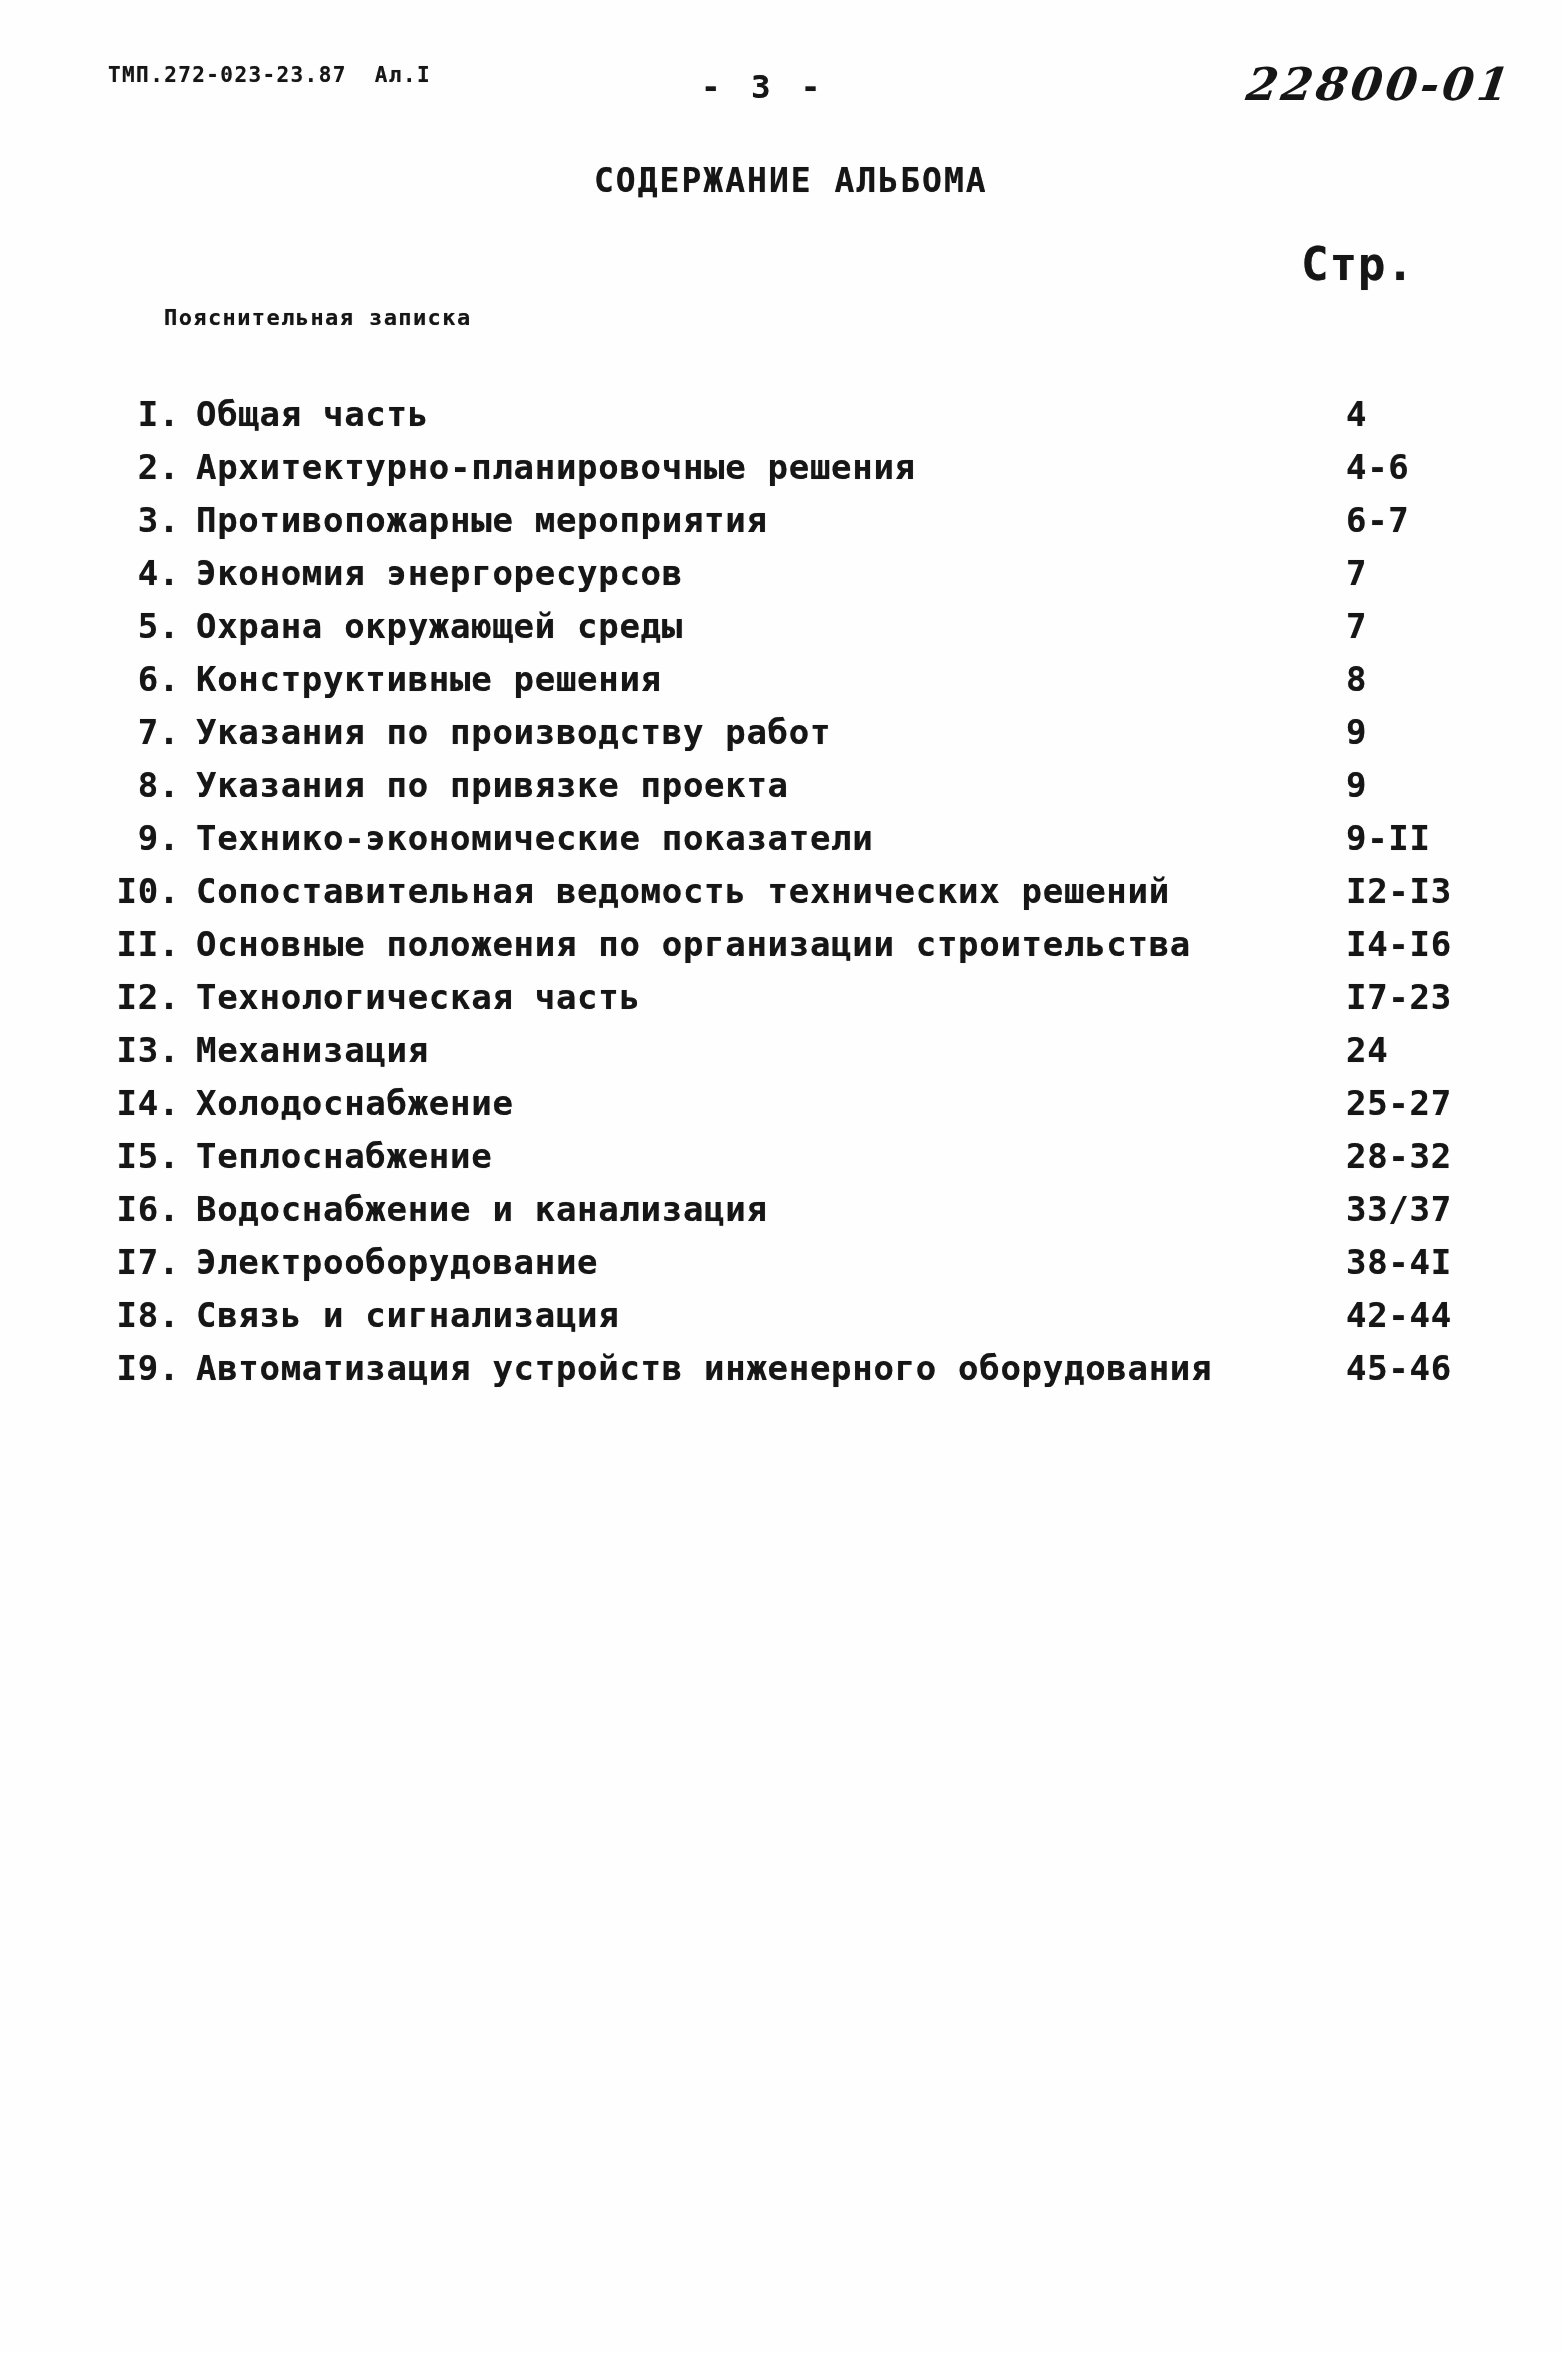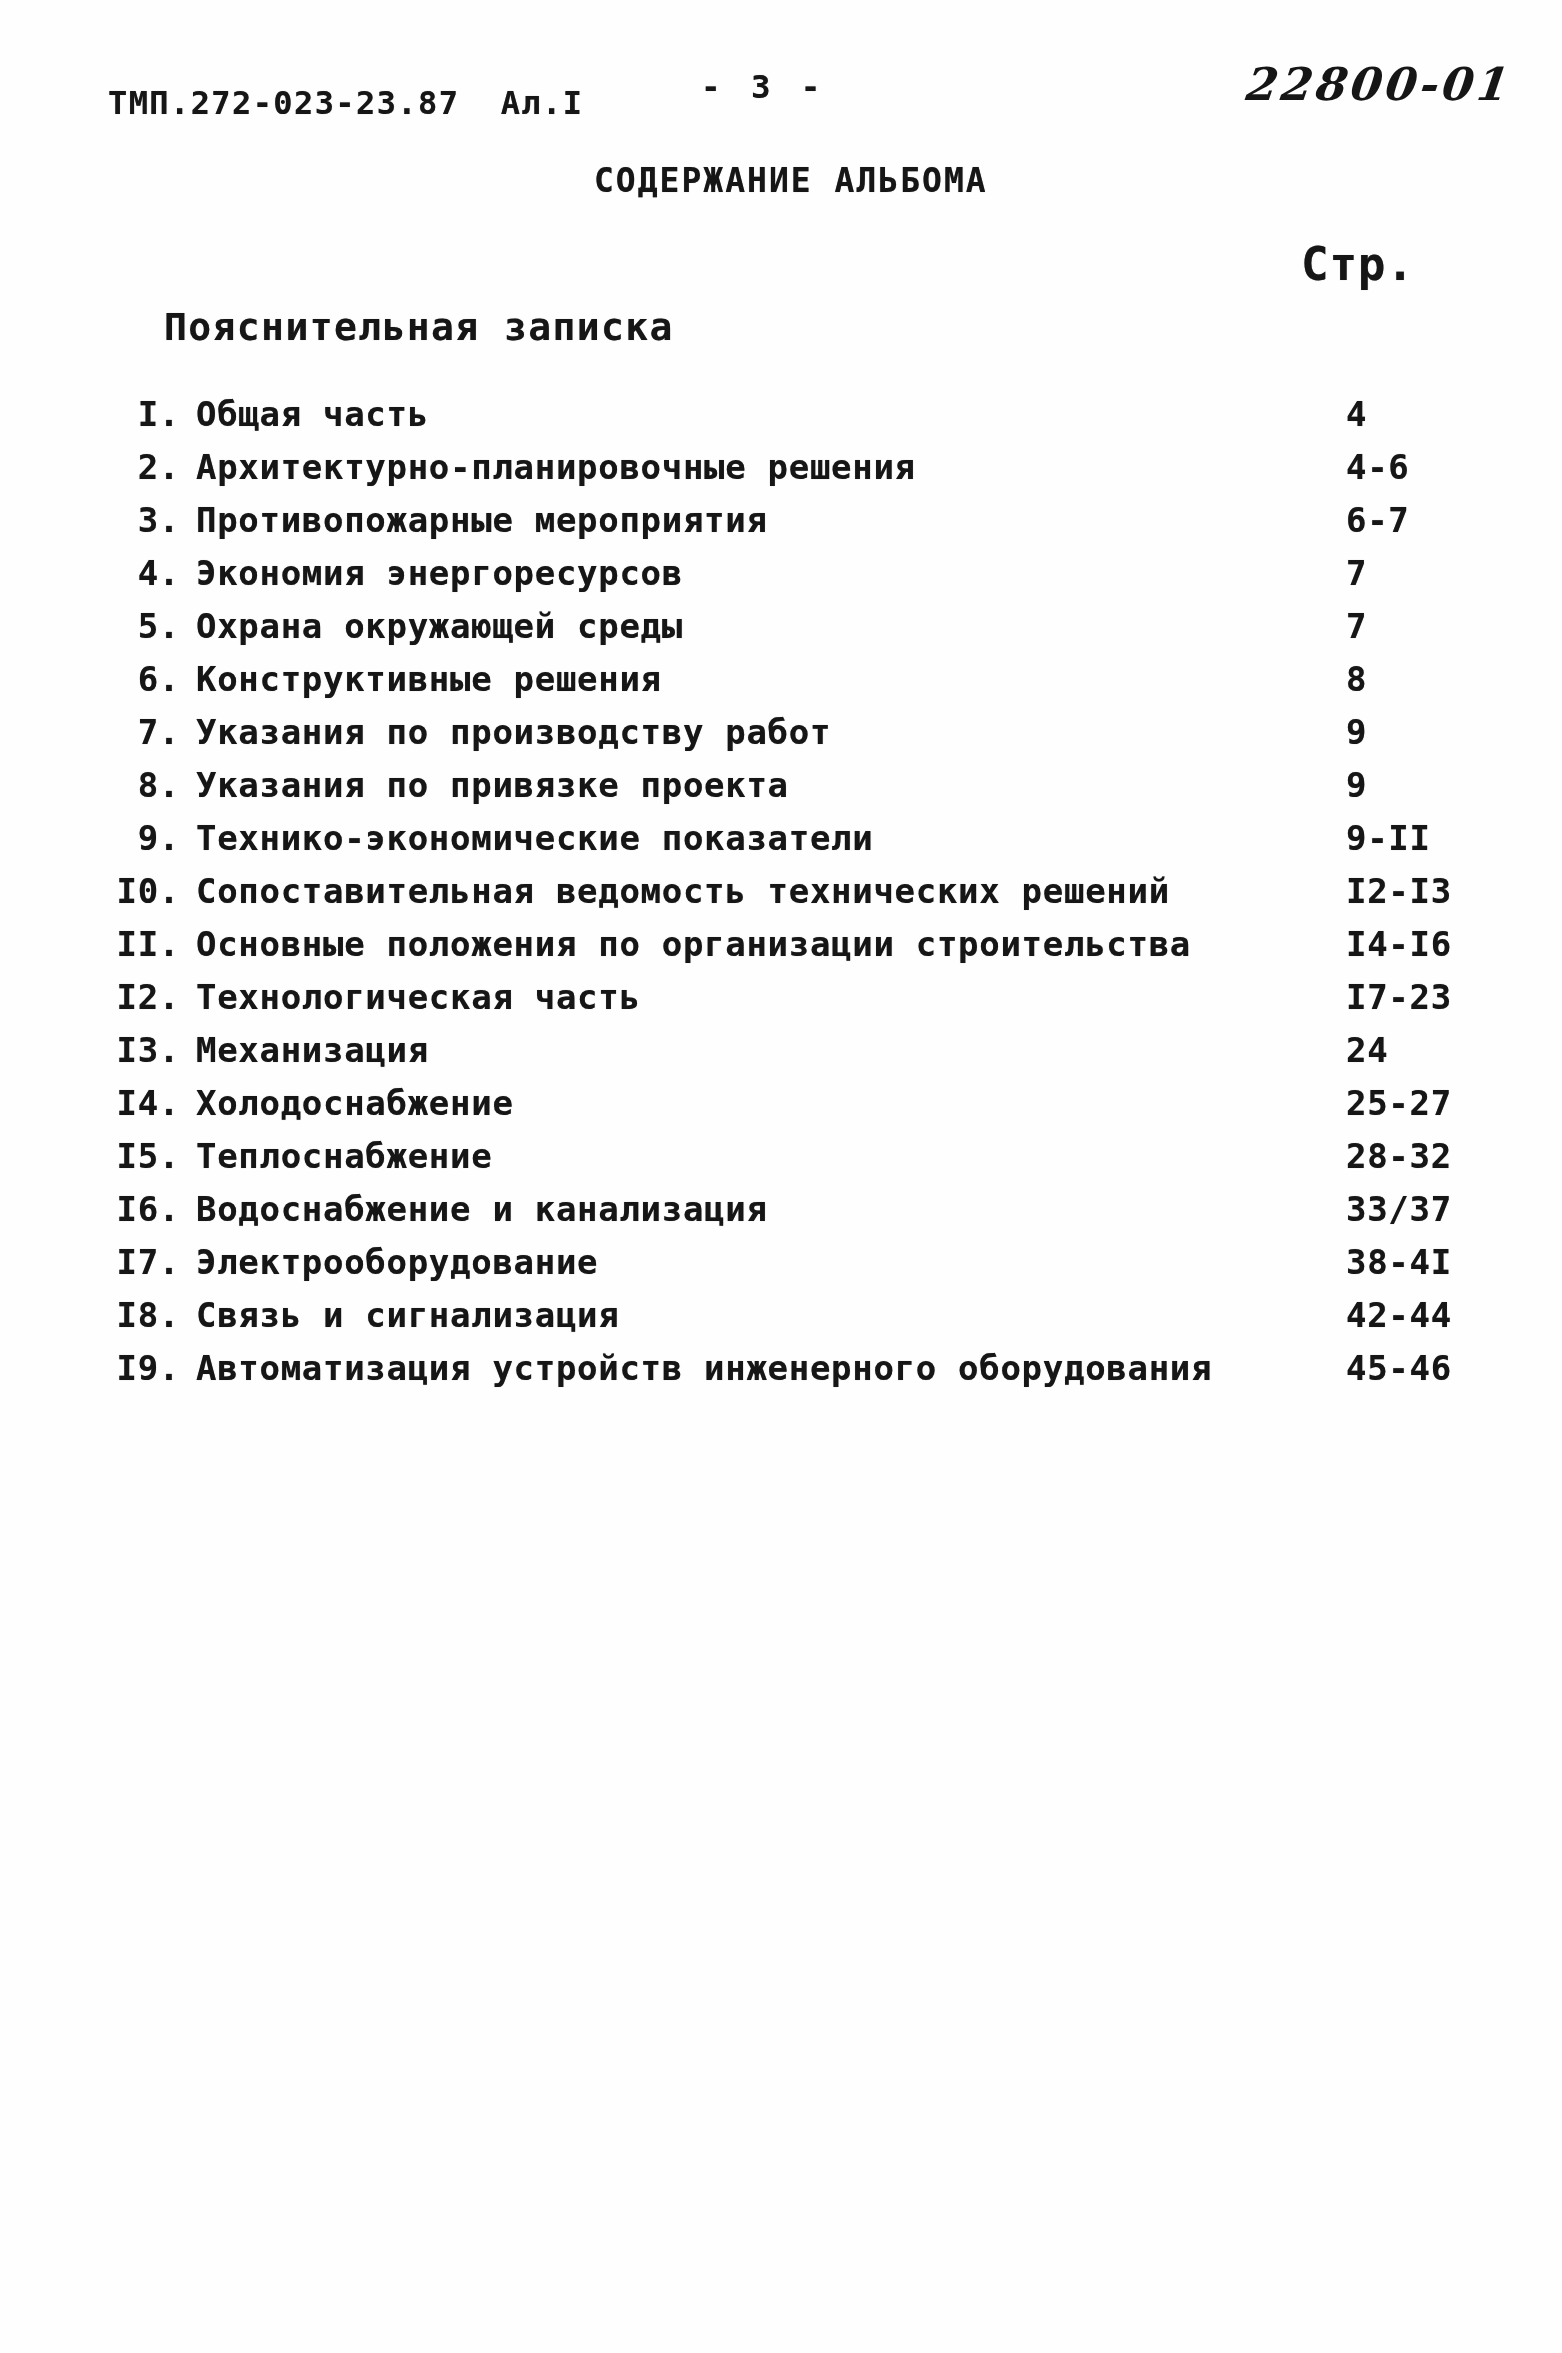--- a/index.html
+++ b/index.html
@@ -10,22 +10,22 @@
     background: #fefefe;
     color: #161616;
     font-family: "DejaVu Sans Mono", "Liberation Mono", monospace;
     font-weight: 700;
     overflow: hidden;
   }
   .page * { white-space: pre; }
   .typed { text-shadow: 0 0 0.7px rgba(10,10,10,0.55); }
 
   .doc-code {
-    position: absolute; left: 108px; top: 84px;
-    font-size: 32px; letter-spacing: 1.4px;
+    position: absolute; left: 108px; top: 63px;
+    font-size: 21px; letter-spacing: 1.4px;
   }
   .page-num {
     position: absolute; left: 701px; top: 68px;
     font-size: 32.5px; letter-spacing: 5.4px;
   }
   .hand-code {
     position: absolute; left: 1247px; top: 58px;
     font-family: "DejaVu Serif", "Liberation Serif", serif;
     font-style: italic; font-weight: 600;
     font-size: 45px; letter-spacing: 3.4px;
@@ -34,21 +34,21 @@
   .album-title {
     position: absolute; left: 594px; top: 161px;
     font-size: 33px; letter-spacing: 2px;
   }
   .col-header {
     position: absolute; left: 1301px; top: 237px;
     font-size: 46px; letter-spacing: 0.7px;
   }
   .section-heading {
     position: absolute; left: 164px; top: 305px;
-    font-size: 38px; letter-spacing: 1.4px;
+    font-size: 22px; letter-spacing: 1.4px;
   }
   .toc {
     position: absolute; left: 0; top: 394px; width: 1562px;
   }
   .toc-row { position: relative; height: 53px; font-size: 34px; letter-spacing: 0.7px; }
   .toc-row .num {
     position: absolute; left: 95px; width: 85px;
     display: inline-block; text-align: right;
   }
   .toc-row .item-title { position: absolute; left: 196px; }

